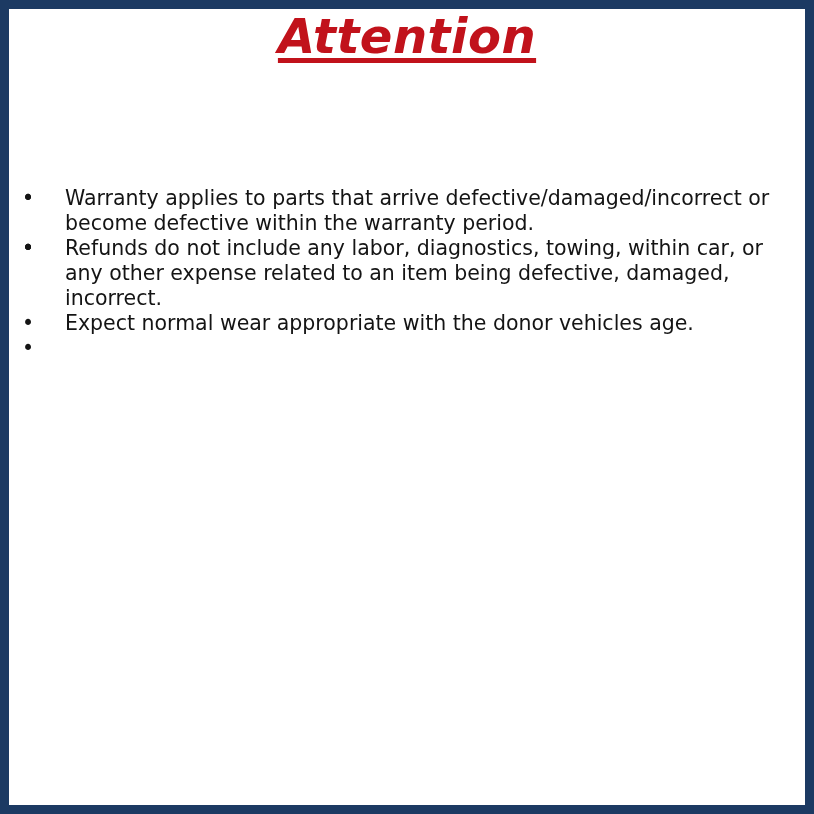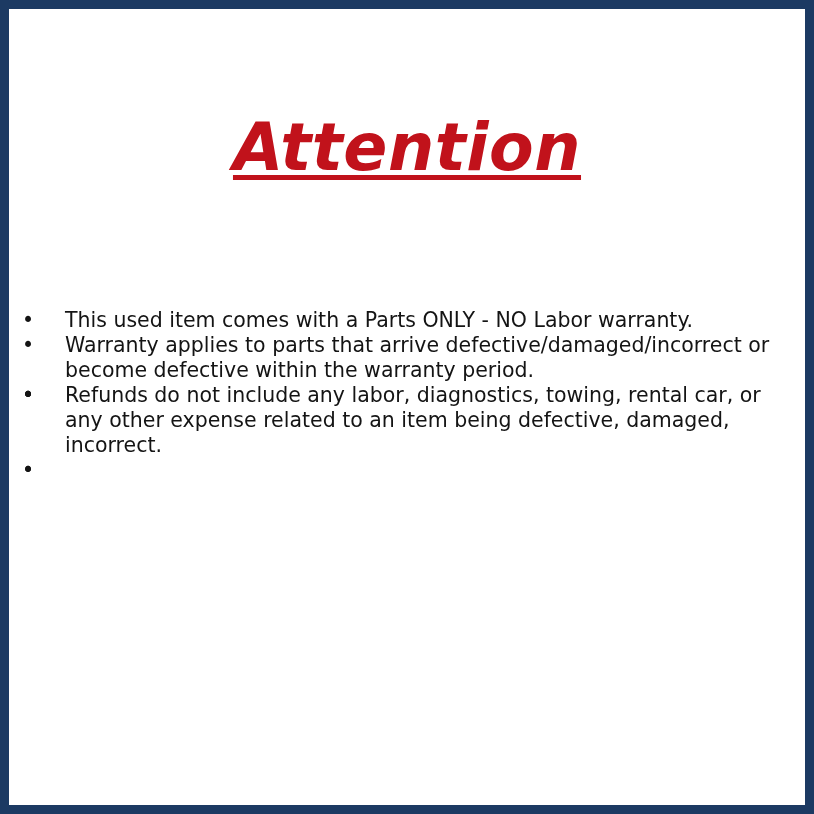--- a/index.html
+++ b/index.html
@@ -15,25 +15,24 @@
     border: 9px solid var(--border-color);
     font-family: "DejaVu Sans", "Liberation Sans", sans-serif;
     color: var(--text-color);
     overflow: hidden;
   }
   .notice-panel {
     width: 100%;
     height: 100%;
   }
   h1.attention {
-    margin-top: 102px;
     text-align: center;
     font-style: italic;
     font-weight: bold;
-    font-size: 65px;
+    font-size: 48px;
     line-height: 1.15;
     color: var(--heading-color);
     text-decoration: underline;
     text-decoration-thickness: 5px;
     text-underline-offset: 5px;
     letter-spacing: 0.5px;
   }
   ul.warranty-list {
     list-style: none;
     margin-top: 122px;
@@ -57,37 +56,37 @@
 </head>
 <body>
 
 <div class="notice-panel">
 
   <h1 class="attention">Attention</h1>
 
   <ul class="warranty-list">
     <li>
       <span class="bullet">•</span>
-      <span>This used item comes with a Parts ONLY - NO Labor warranty.</span>
     </li>
     <li>
       <span class="bullet">•</span>
       <span>Warranty applies to parts that arrive defective/damaged/incorrect or become defective within the warranty period.</span>
     </li>
     <li>
       <span class="bullet">•</span>
     </li>
     <li>
       <span class="bullet">•</span>
     </li>
     <li>
       <span class="bullet">•</span>
-      <span>Refunds do not include any labor, diagnostics, towing, rental car, or any other expense related to an item being defective, damaged, incorrect.</span>
+      <span>Refunds do not include any labor, diagnostics, towing, within car, or any other expense related to an item being defective, damaged, incorrect.</span>
     </li>
     <li>
       <span class="bullet">•</span>
+      <span>Expect normal wear appropriate with the donor vehicles age.</span>
     </li>
     <li>
       <span class="bullet">•</span>
     </li>
   </ul>
 
 </div>
 
 </body></html>

